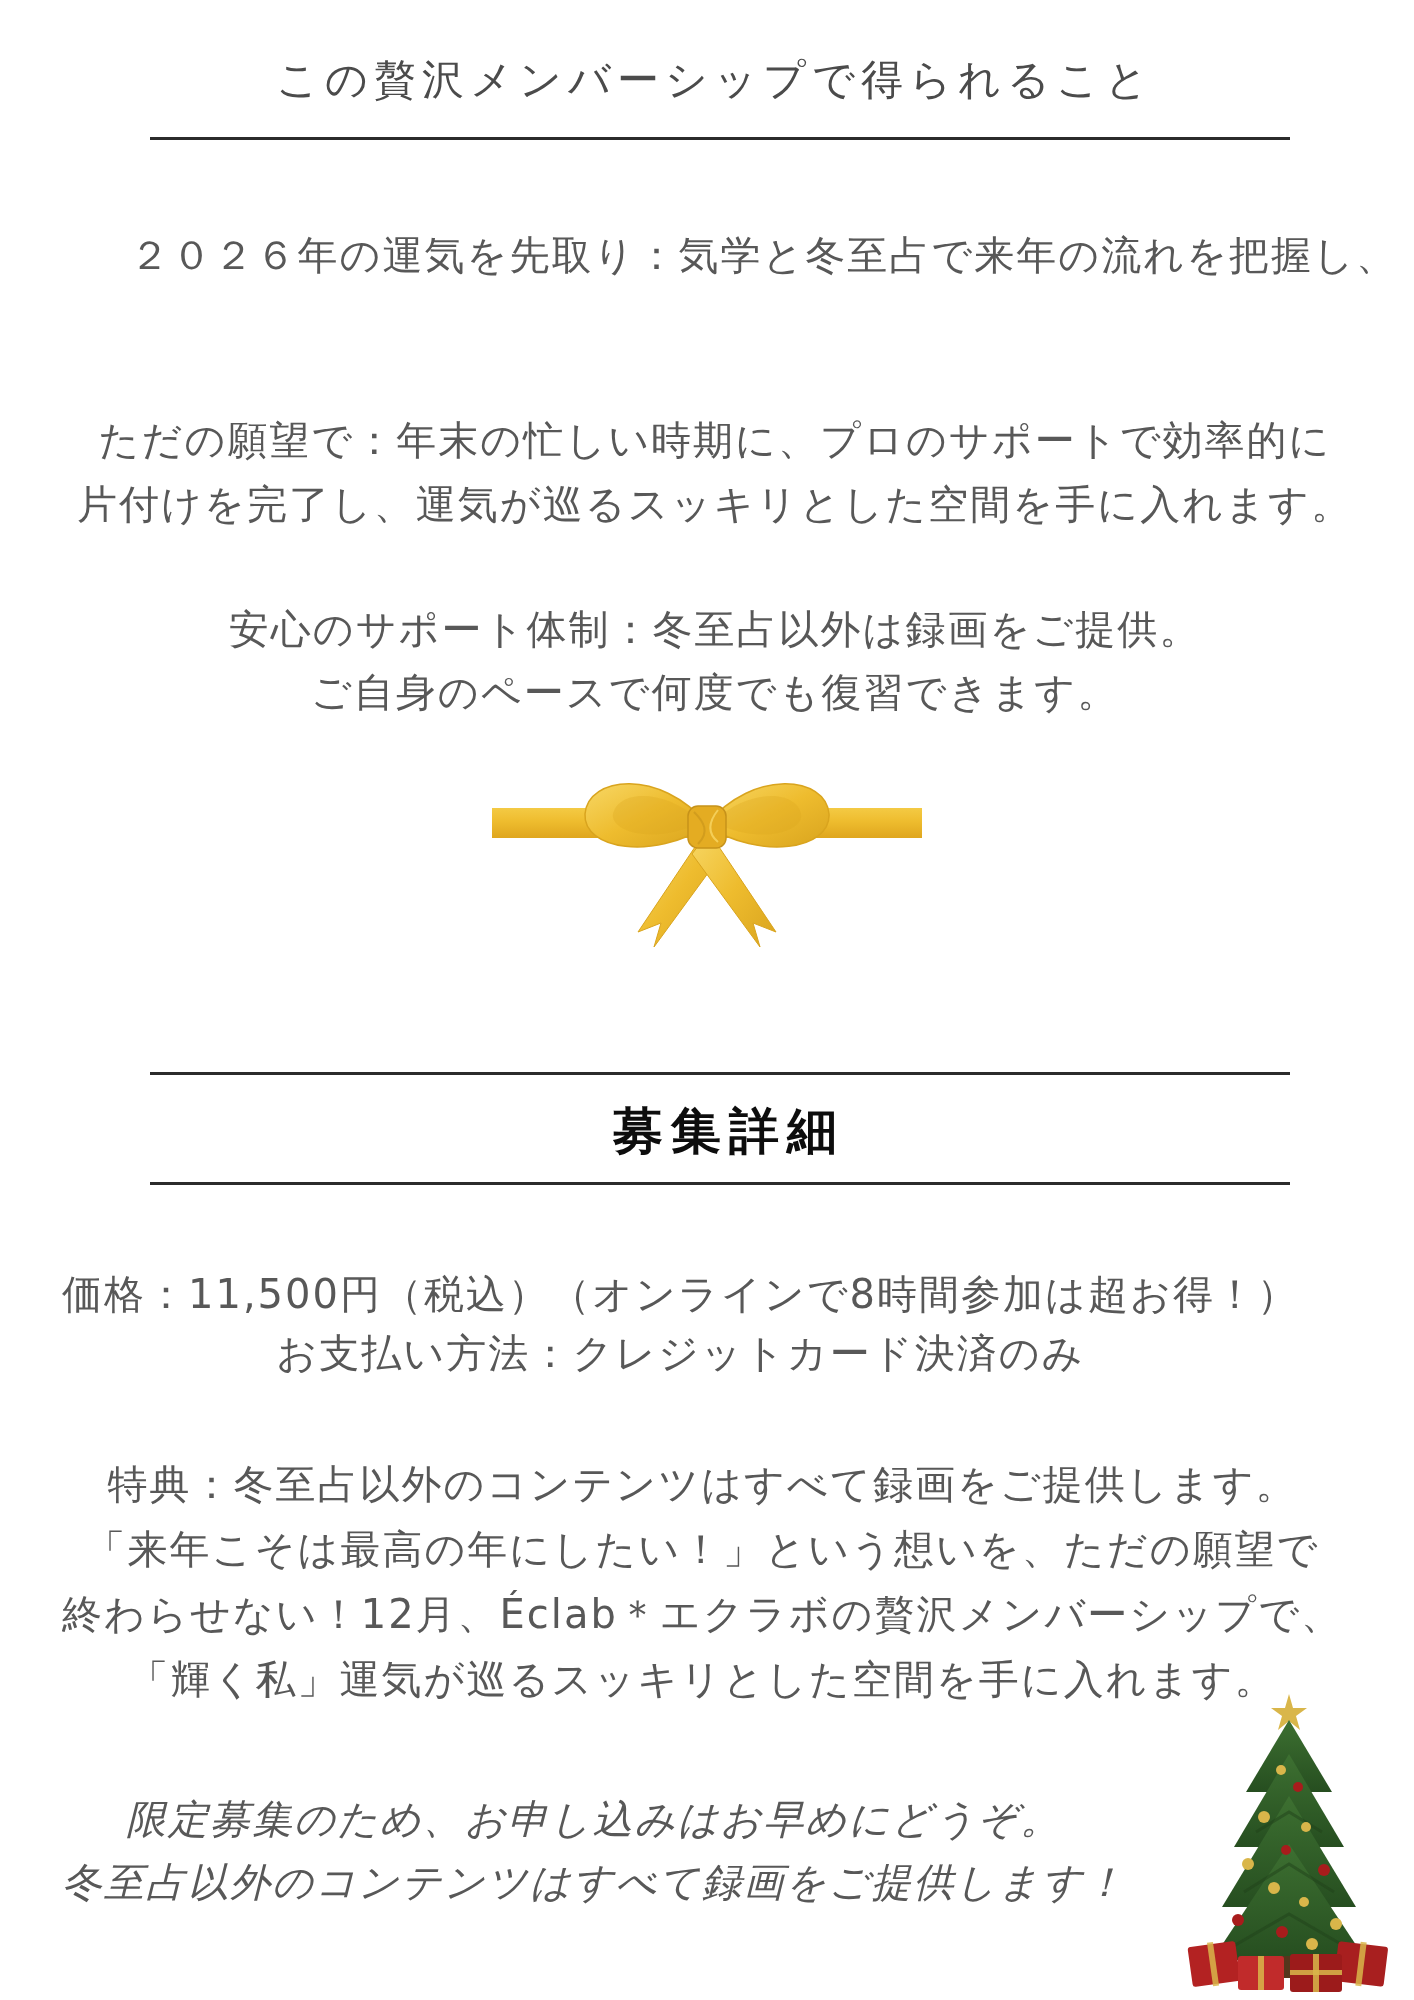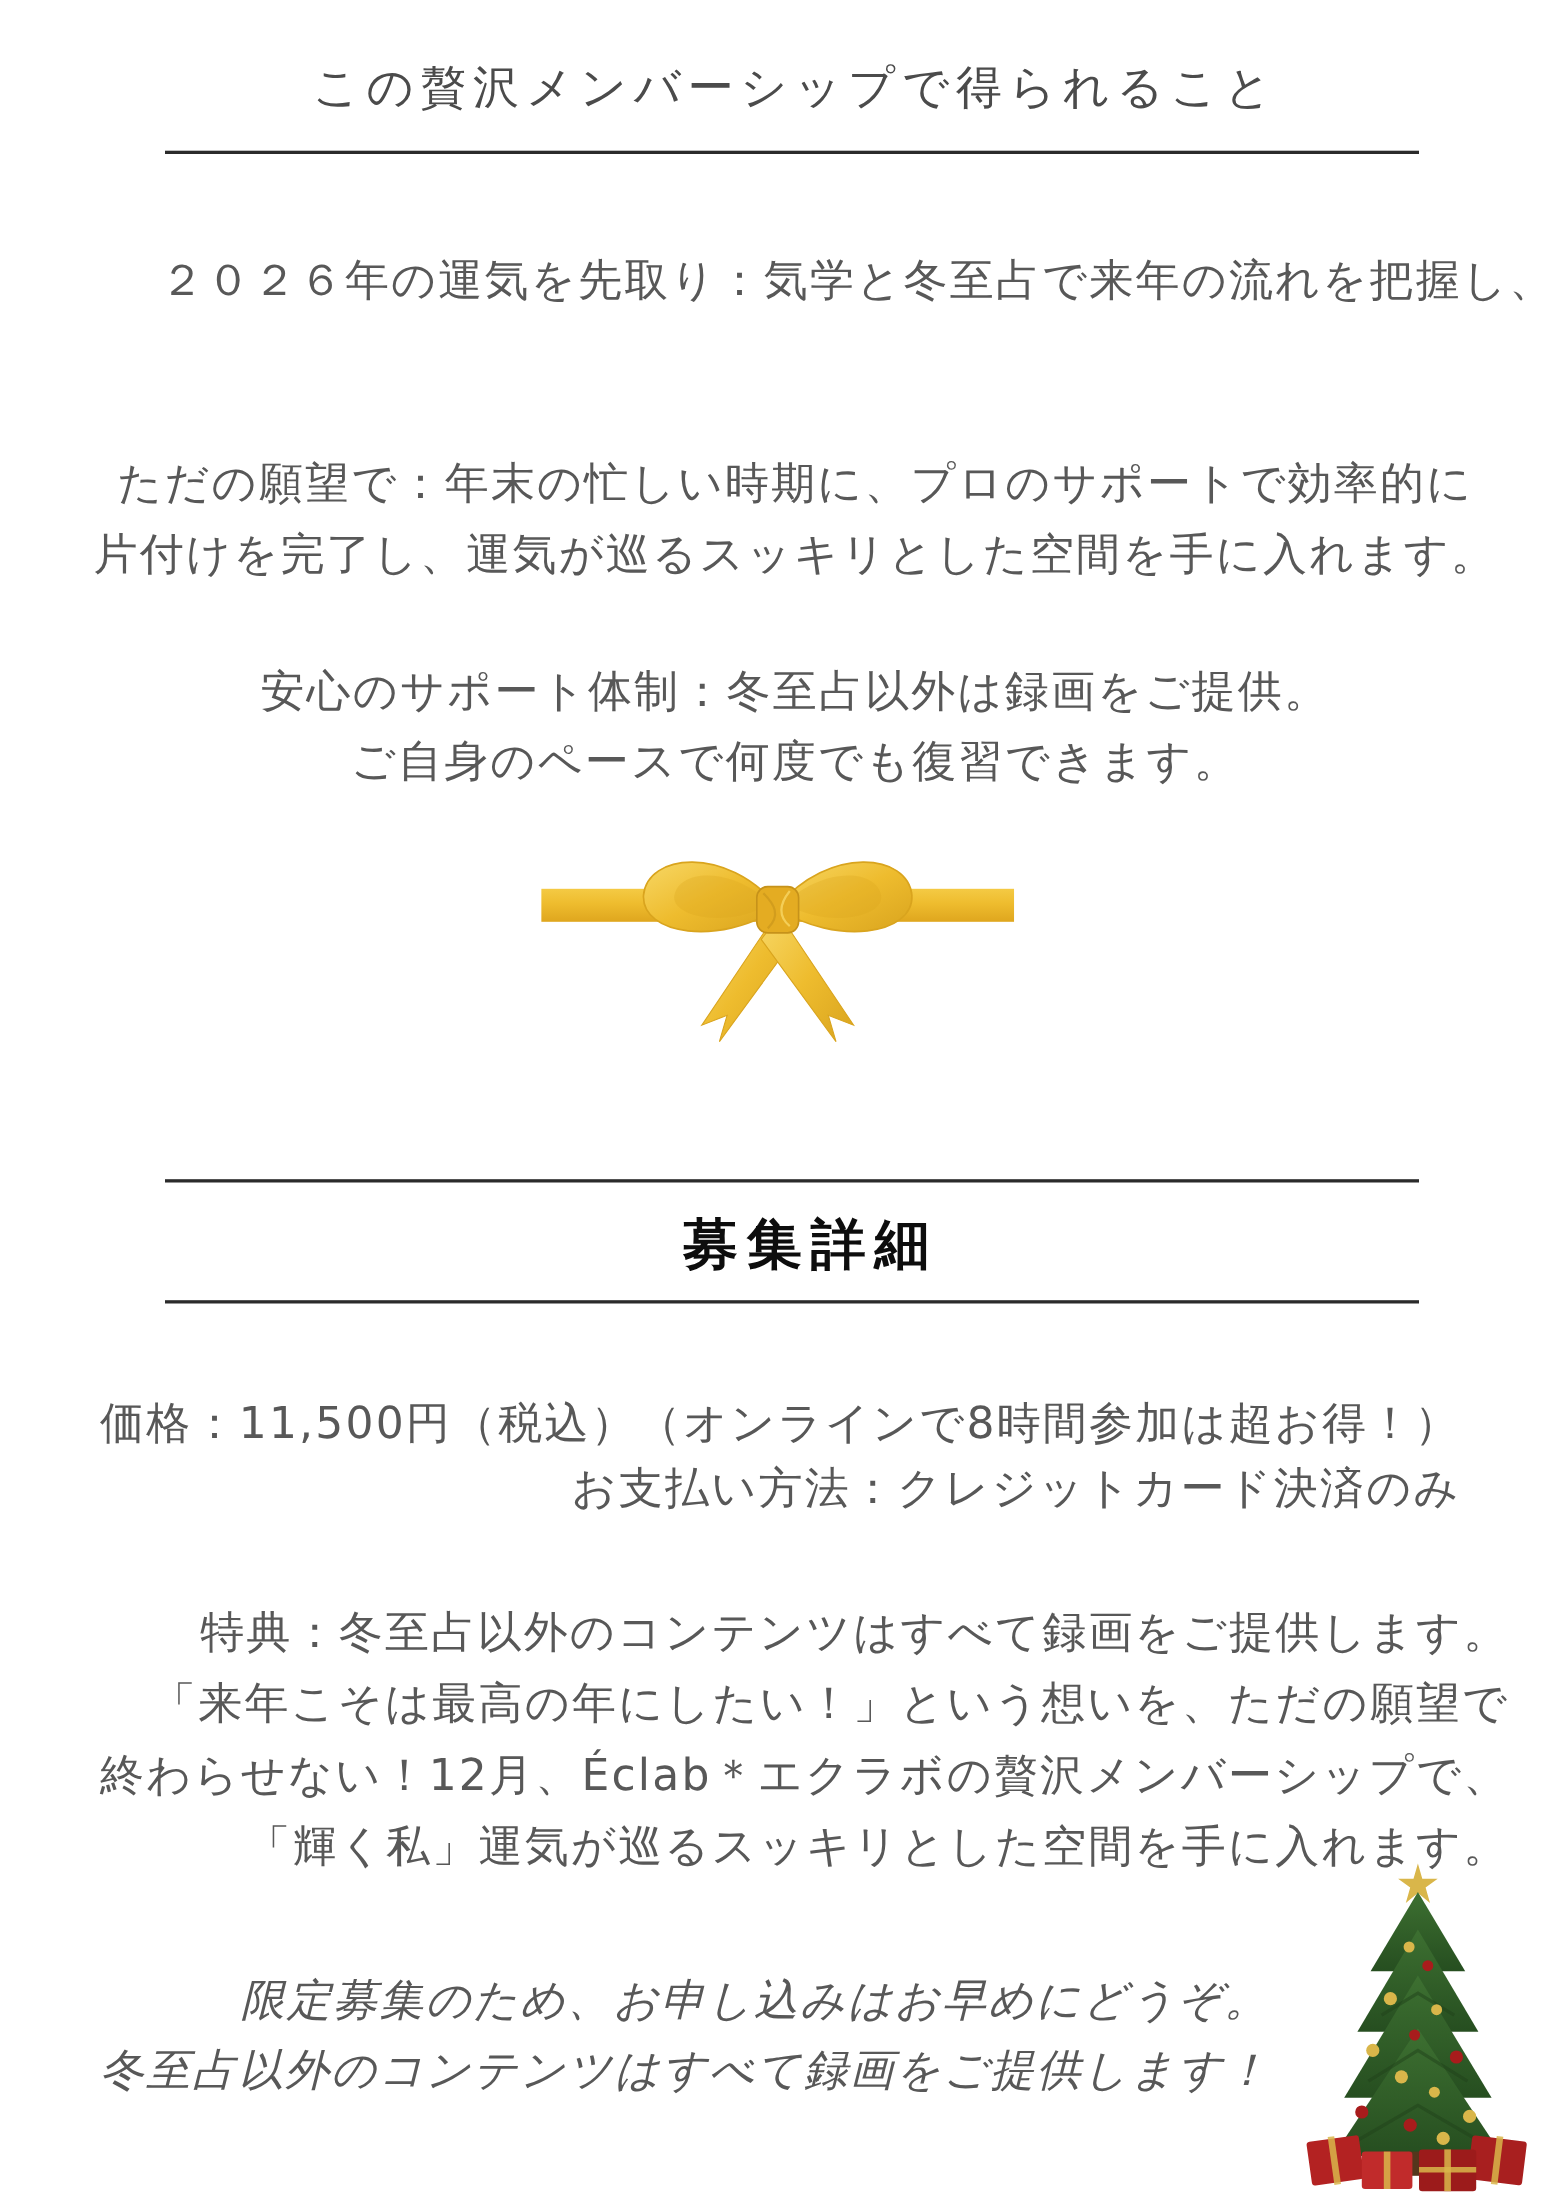--- a/index.html
+++ b/index.html
@@ -6,21 +6,21 @@
   .page {
     position: relative;
     width: 1414px;
     height: 2000px;
     background: #ffffff;
     font-family: "DejaVu Sans", sans-serif;
     color: #585858;
     overflow: hidden;
   }
   .abs { position: absolute; }
-  .center { left: 0; right: 0; text-align: center; padding-left: 32px; }
+  .center { left: 0; right: 16px; text-align: center; padding-left: 32px; }
   .line { white-space: nowrap; }
 
   
   .page-title {
     top: 50px;
     font-size: 42px;
     font-weight: 500;
     letter-spacing: 6px;
     color: #4b4b4b;
     line-height: 60px;
@@ -53,25 +53,24 @@
     font-size: 50px;
     font-weight: bold;
     letter-spacing: 8px;
     color: #0d0d0d;
     line-height: 74px;
     margin-left: 28px;
   }
 
   .left-par {
     left: 62px;
-    text-align: right;
+    text-align: center;
     font-size: 40px;
     letter-spacing: 2px;
     color: #585858;
-    margin-left: 29px;
   }
   .par-details-0 { top: 1265px; line-height: 59px; }
   .par-details-1 { top: 1452px; line-height: 65px; }
   .par-details-2 { top: 1788px; line-height: 63px; font-style: italic; }
 
   
   .tree-wrap { left: 1186px; top: 1692px; width: 206px; height: 304px; }
 </style>
 </head>
 <body>

